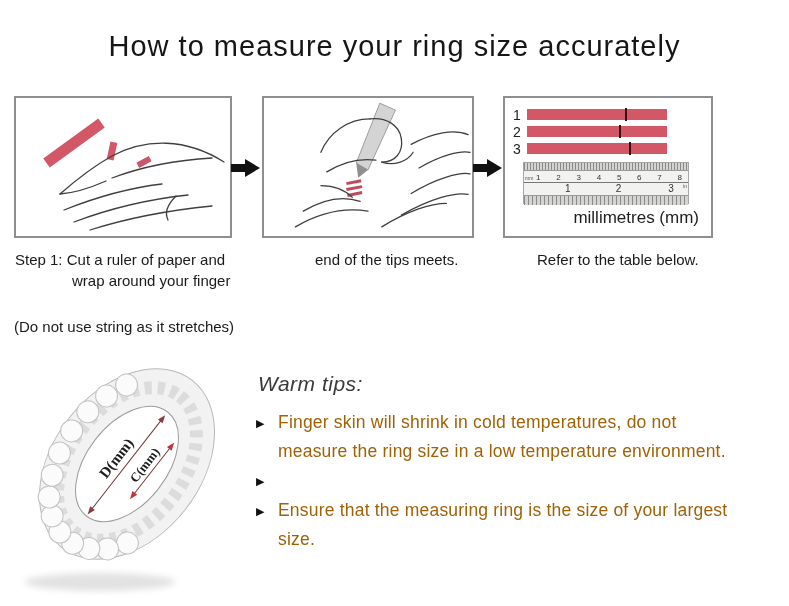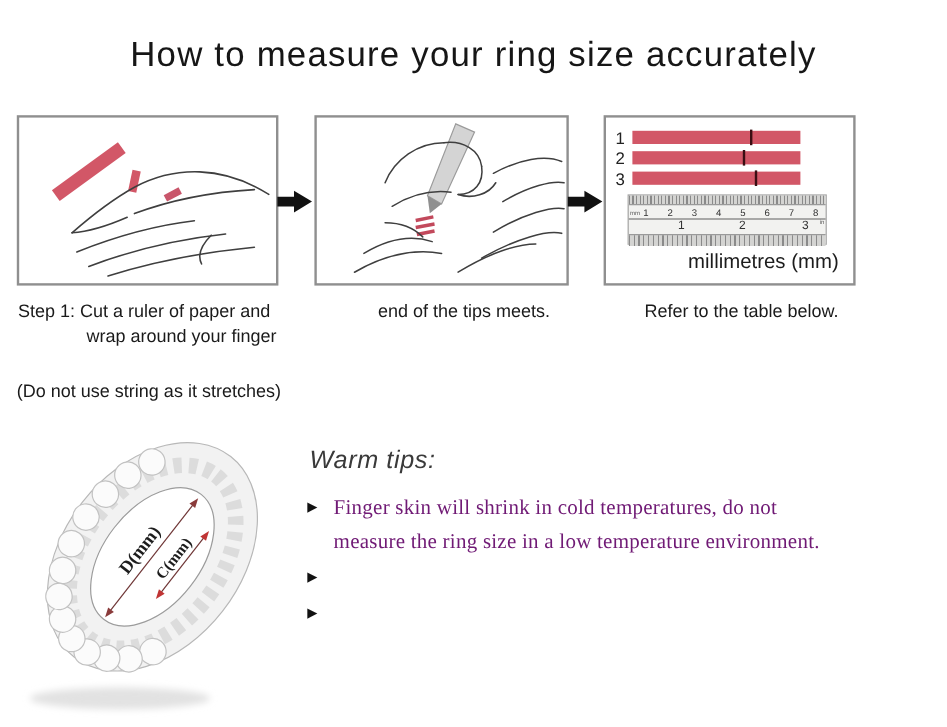--- a/index.html
+++ b/index.html
@@ -56,21 +56,21 @@
   .note{position:absolute;top:318px;font-size:15px;color:#1a1a1a;}
   #note1{left:14px;text-align:center;} #note3{left:494px;}
 
   
   #ring-svg{position:absolute;left:0;top:362px;width:262px;height:244px;}
   #warm-heading{position:absolute;left:258px;top:372px;font-size:21px;color:#3a3a3a;
                 letter-spacing:0.5px;font-style:italic;}
   #tips{position:absolute;left:256px;top:408px;width:520px;}
   .tip{display:flex;line-height:29px;}
   .tip-marker{flex:0 0 22px;font-size:11px;color:#111;padding-top:1px;}
-  .tip-text{white-space:pre-line;font-size:17.5px;color:#701a75;letter-spacing:0.2px;font-family:Liberation Serif, serif;}
+  .tip-text{white-space:pre-line;font-size:17.5px;color:#a16207;letter-spacing:0.2px;}
 
   .sketch{stroke:#3f3f3f;stroke-width:1.3;fill:none;stroke-linecap:round;}
 </style>
 </head>
 <body>
 
 <div id="page">
 
   <div id="title">How to measure your ring size accurately</div>
 
@@ -231,16 +231,18 @@
     <div class="tip">
       <span class="tip-marker">▶</span>
       <span class="tip-text">Finger skin will shrink in cold temperatures, do not
 measure the ring size in a low temperature environment.</span>
     </div>
     <div class="tip">
       <span class="tip-marker">▶</span>
     </div>
     <div class="tip">
       <span class="tip-marker">▶</span>
+      <span class="tip-text">Ensure that the measuring ring is the size of your largest
+size.</span>
     </div>
   </div>
 
 </div>
 
 </body></html>

